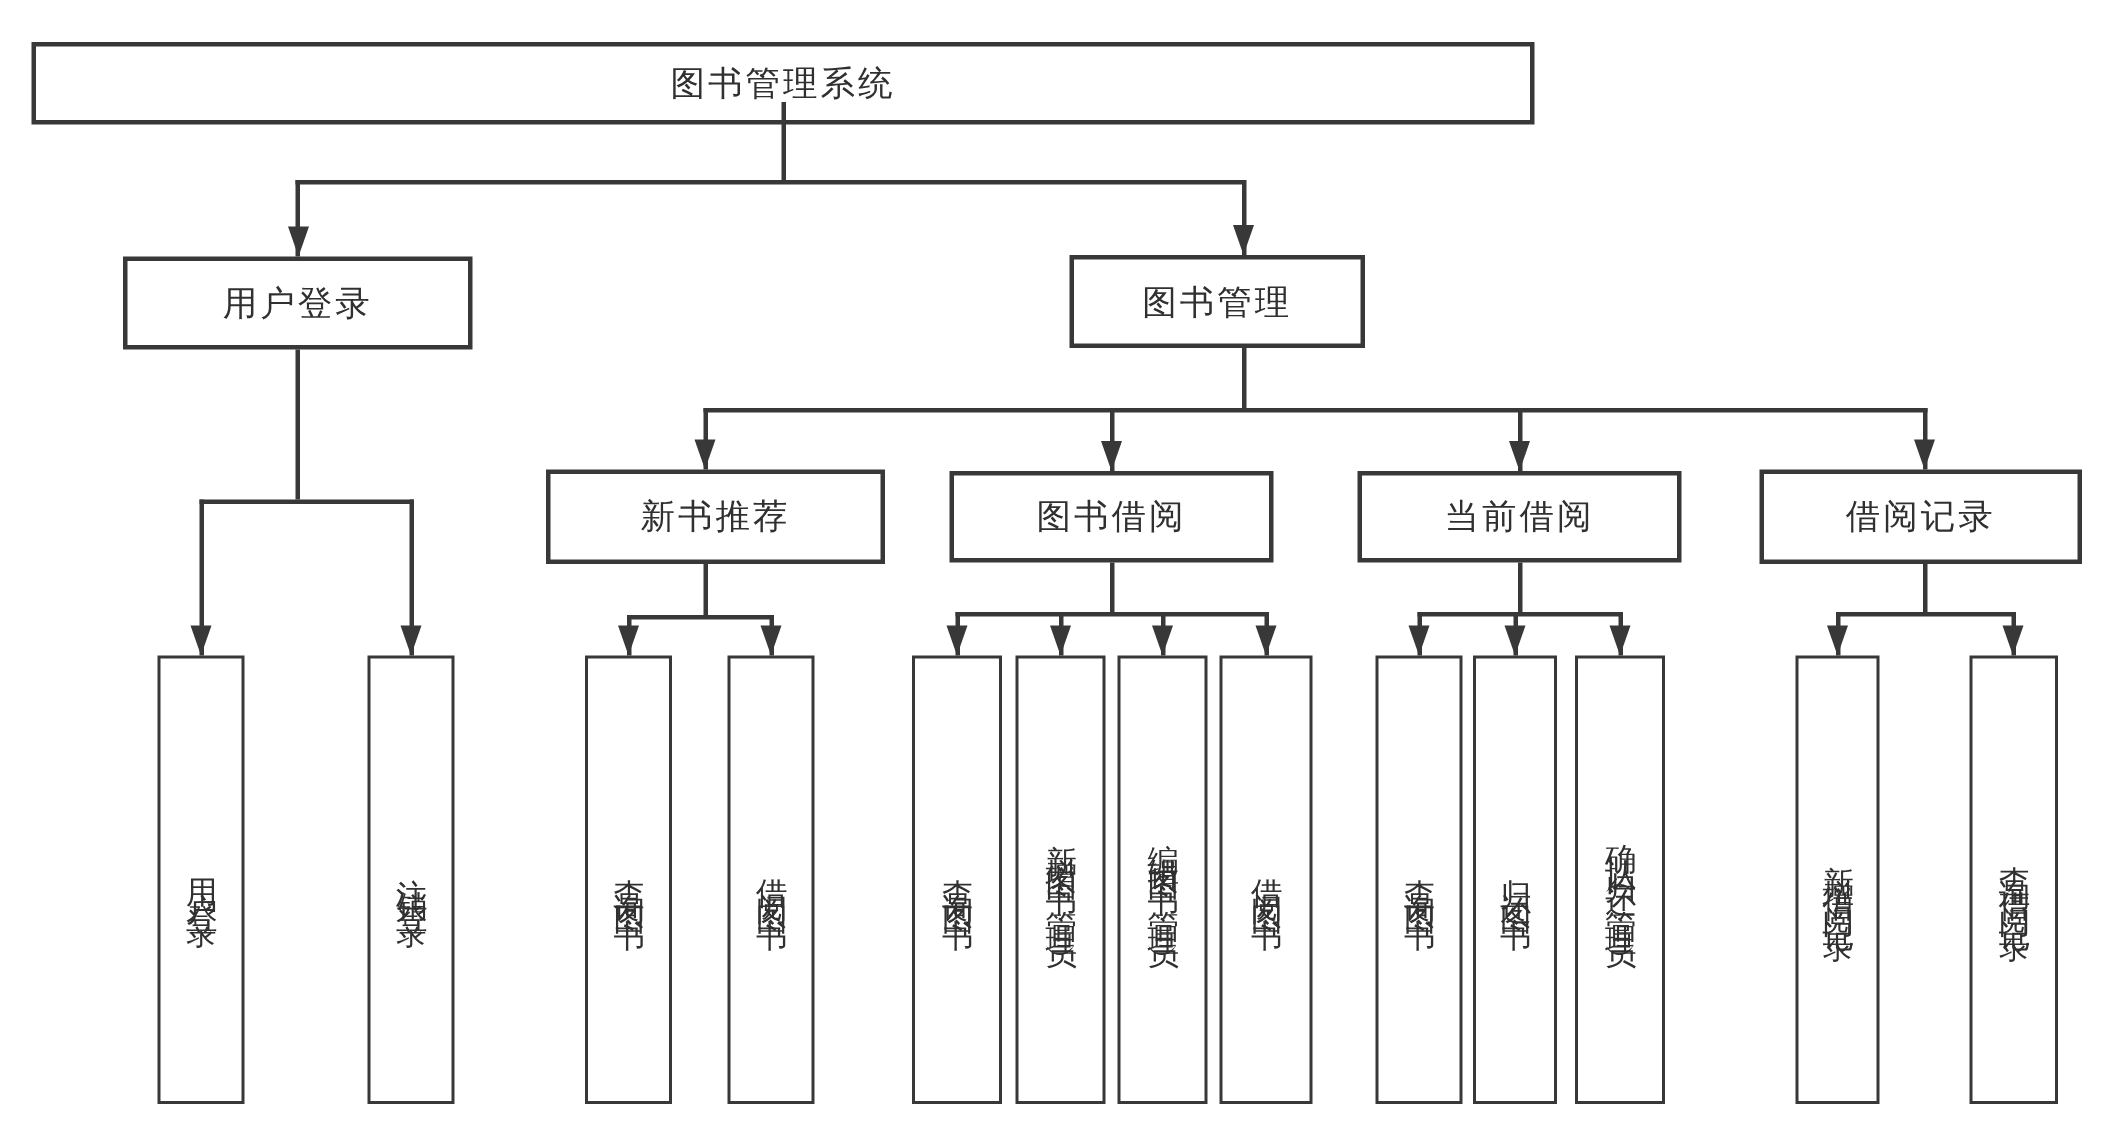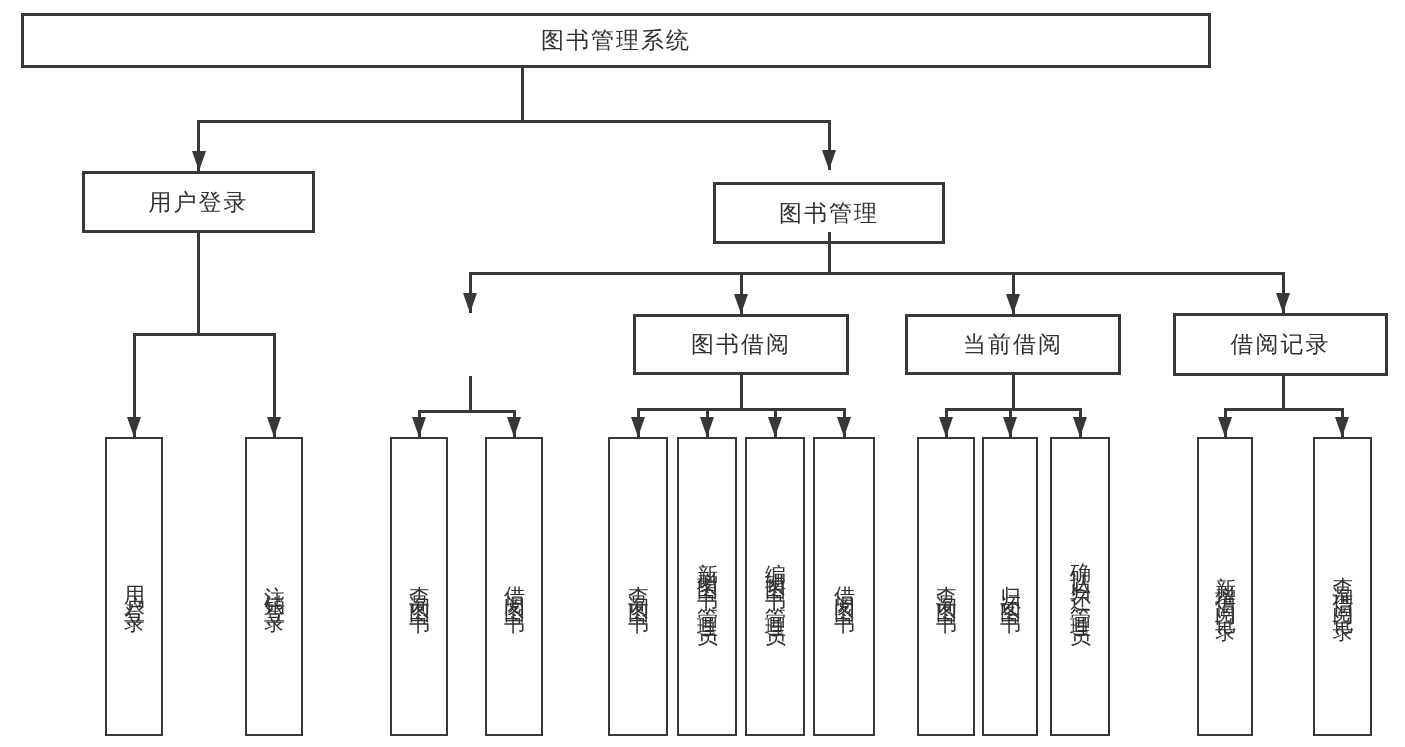--- a/index.html
+++ b/index.html
@@ -37,26 +37,27 @@
     position:absolute; right:4px; bottom:3px;
     font-size:22px; color:var(--wm,#c9c9c9); letter-spacing:1px;
     white-space:nowrap;
   }
 </style>
 </head>
 <body>
 
 <div class="canvas">
 
-  <div class="node" style="left:21px; top:13px; width:1190px; height:55px;">图书管理系统</div>
+  <div class="node" style="left:21px; top:28px; width:1002px; height:55px;">图书管理系统</div>
 
   <div class="node" style="left:82px; top:171px; width:233px; height:62px;">用户登录</div>
 
-  <div class="node" style="left:713px; top:182px; width:232px; height:62px;">图书管理</div>
+  <div class="node" style="left:713px; top:170px; width:197px; height:62px;">图书管理</div>
 
+  <div class="node" style="left:364px; top:313px; width:226px; height:63px;">新书推荐</div>
 
   <div class="node" style="left:905px; top:314px; width:216px; height:61px;">当前借阅</div>
 
   <div class="node" style="left:633px; top:314px; width:216px; height:61px;">图书借阅</div>
 
   <div class="node" style="left:1173px; top:313px; width:215px; height:63px;">借阅记录</div>
 
   <div class="leaf" style="left:105px; top:437px; width:58px; height:299px;">
        <span>用户登录</span>
     </div>

